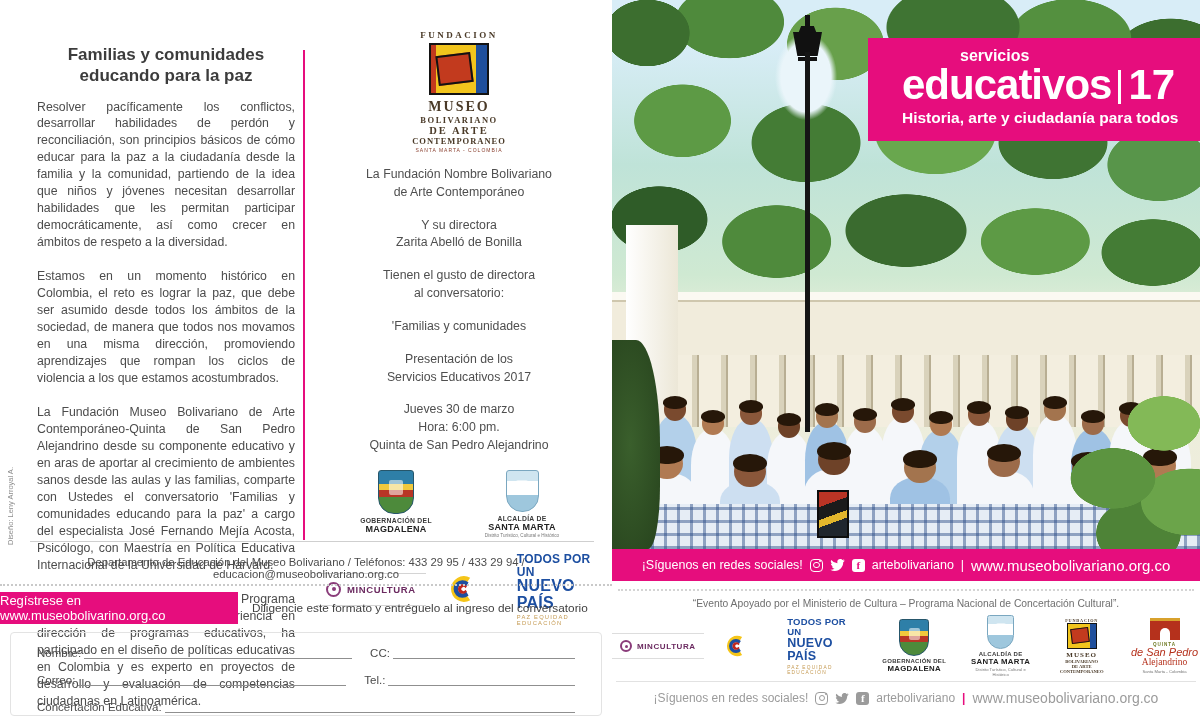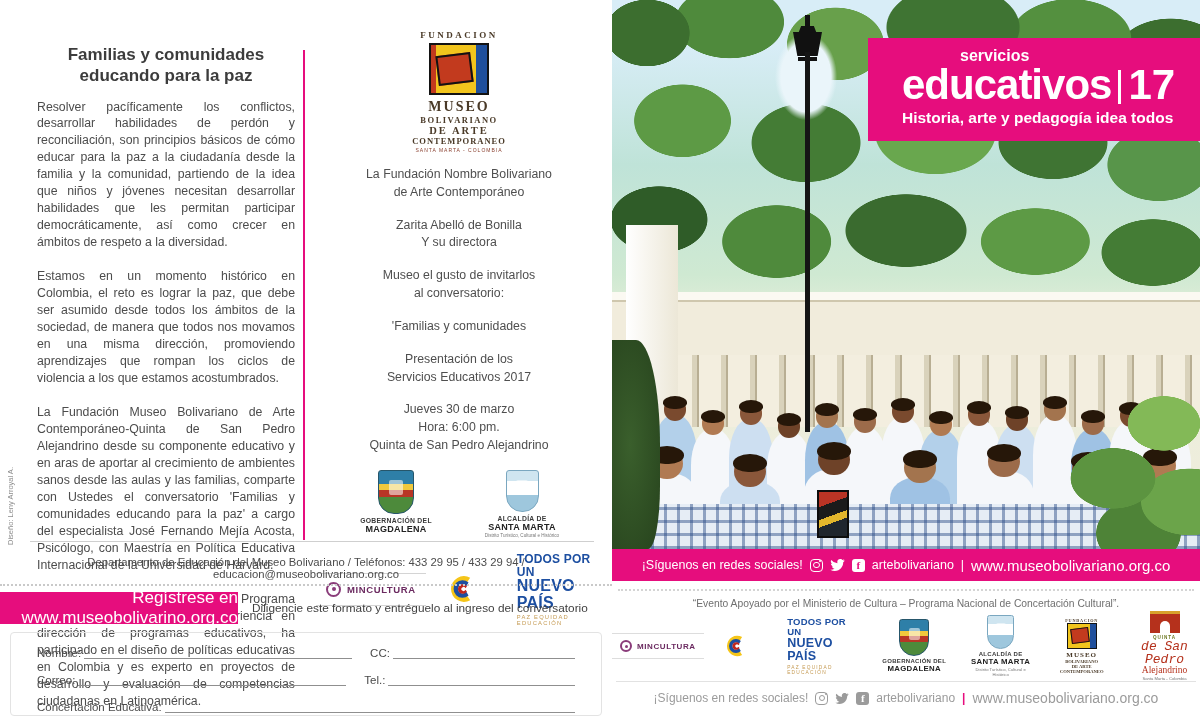--- a/index.html
+++ b/index.html
@@ -46,21 +46,21 @@
   .minc-label { font-size:9.5px; font-weight:bold; color:#6b2a60; letter-spacing:.6px; }
   .nuevopais { display:flex; align-items:center; gap:7px; text-align:left; }
   .np-text { line-height:1.05;margin-left:32px; }
   .np-l1 { font-size:12px; font-weight:bold; color:#1d4fa1; letter-spacing:.2px; }
   .np-l2 { font-size:16px; font-weight:bold; color:#1d4fa1; letter-spacing:.2px; }
   .np-tag { font-size:5.8px; color:#c59a52; letter-spacing:1.2px; margin-top:2px; }
 
   .hairline1 { position:absolute; left:30px; right:18px; top:541px; border-top:1px solid #cfcfcf; }
   .contact-line { position:absolute; left:0; right:0; top:556px; text-align:center; font-size:11.3px; color:#4c4c4c; }
   .dotted1 { position:absolute; left:0; right:0; top:584px; border-top:2px dotted #c9c9c9; }
-  .register-bar { position:absolute; left:0; top:592px; width:238px; height:32px; background:#e60d7d; color:#fff; font-size:17px; display:flex; align-items:center; justify-content:center;text-align:right; }
+  .register-bar { position:absolute; left:0; top:592px; width:238px; height:32px; background:#e60d7d; color:#fff; font-size:13px; display:flex; align-items:center; justify-content:center; }
   .register-note { position:absolute; left:252px; top:592px; height:32px; display:flex; align-items:center; font-size:11.8px; color:#3f3f3f; }
   .form-box { position:absolute; left:10px; right:10px; top:632px; bottom:6px; border:1px solid #e3e3e3; border-radius:4px; }
   .frow { position:absolute; left:26px; right:26px; display:flex; align-items:flex-end; font-size:11.5px; color:#4a4a4a; }
   .frow1 { top:12px; } .frow2 { top:39px; } .frow3 { top:66px; }
   .flabel { white-space:nowrap; padding-right:3px; }
   .fline { border-bottom:1px solid #8f8f8f; height:14px; }
   .fline-a { width:268px; } .fline-b { flex:1; }
   .fgap { width:18px; }
 
   
@@ -150,21 +150,21 @@
   .lg-museo { text-align:center; width:64px; }
   .lg-museo .ml-art { width:30px; height:26px; border-width:1.5px; margin:0 auto 2px; }
   .lg-museo .ml-art::before { width:6px; } .lg-museo .ml-art::after { left:3px; top:4px; width:16px; height:13px; border-width:1.5px; }
   .lg-museo .mm-t { font-size:4.2px; letter-spacing:.8px; color:#4a3a28; font-family:"Liberation Serif", serif; font-weight:bold; }
   .lg-museo .mm-n { font-size:7px; letter-spacing:1px; color:#4a3a28; font-family:"Liberation Serif", serif; font-weight:bold; }
   .lg-museo .mm-s { font-size:4.6px; color:#4a3a28; font-family:"Liberation Serif", serif; font-weight:bold; }
   .lg-quinta { text-align:center; width:80px; }
   .q-icon { position:relative; width:30px; height:22px; margin:0 auto 2px; background:#b5311c; border-top:3px solid #d8a12c; }
   .q-icon::after { content:""; position:absolute; left:10px; bottom:0; width:10px; height:12px; background:#fff; border-radius:8px 8px 0 0; }
   .q-l1 { font-size:4.6px; letter-spacing:1px; color:#6f7a23; font-weight:bold; }
-  .q-l2 { font-family:Liberation Mono, monospace; font-size:13px; font-style:italic; color:#b5311c; line-height:1; }
+  .q-l2 { font-family:Liberation Sans, sans-serif; font-size:11px; font-style:italic; color:#b5311c; line-height:1; }
   .q-l3 { font-family:"Liberation Serif", serif; font-size:9.5px; color:#b5311c; line-height:1.05; }
   .q-sub { font-size:4.2px; color:#777; margin-top:1px; }
   .hairline2 { margin:5px 4px 0; border-top:1px solid #e2e2e2; }
   .footer-social { margin-top:8px; display:flex; justify-content:center; align-items:center; gap:7px; color:#9b9b9b; font-size:12px; }
   .fs-site { font-size:14px; }
   .fs-sep { color:#e60d7d; font-weight:bold; }
 </style>
 </head>
 <body>
 
@@ -198,25 +198,25 @@
         <div class="ml-n4">CONTEMPORANEO</div>
         <div class="ml-loc">SANTA MARTA - COLOMBIA</div>
       </div>
 
       <div class="invitation">
         <div class="inv-group">
           <div>La Fundación Nombre Bolivariano</div>
           <div>de Arte Contemporáneo</div>
         </div>
         <div class="inv-group">
+          <div>Y su directora</div>
           <div>Zarita Abelló de Bonilla</div>
-          <div>Y su directora</div>
-        </div>
-        <div class="inv-group">
-          <div>Museo el gusto de invitarlos</div>
+        </div>
+        <div class="inv-group">
+          <div>Tienen el gusto de directora</div>
           <div>al conversatorio:</div>
         </div>
         <div class="inv-group">
           <div>'Familias y comunidades</div>
         </div>
         <div class="inv-group">
           <div>Presentación de los</div>
           <div>Servicios Educativos 2017</div>
         </div>
         <div class="inv-group">
@@ -347,21 +347,21 @@
       <div class="bush-left"></div>
       <div class="foliage-right"></div>
 
       <div class="banner">
         <div class="bn-small">servicios</div>
         <div class="bn-main">
           <span class="bn-word">educativos</span>
           <span class="bn-bar"></span>
           <span class="bn-year">17</span>
         </div>
-        <div class="bn-sub">Historia, arte y pedagogía idea todos</div>
+        <div class="bn-sub">Historia, arte y ciudadanía para todos</div>
       </div>
     </div>
 
     <div class="socialbar-pink">
       <span>¡Síguenos en redes sociales!</span>
       <span class="icon-ig"></span>
       <span class="icon-tw">
         <svg viewBox="0 0 24 20" width="15" height="12">
             <path fill="currentColor" d="M24 2.4c-.9.4-1.8.6-2.8.8A4.9 4.9 0 0 0 23.3.4c-1 .6-2 1-3.1 1.2A4.9 4.9 0 0 0 11.8 6c0 .4 0 .8.1 1.1A13.9 13.9 0 0 1 1.7 1.5a4.9 4.9 0 0 0 1.5 6.5C2.4 8 1.6 7.8.9 7.4v.1c0 2.4 1.7 4.3 3.9 4.8-.7.2-1.5.2-2.2.1.6 2 2.4 3.4 4.6 3.4A9.9 9.9 0 0 1 0 17.8 13.9 13.9 0 0 0 7.5 20c9 0 14-7.5 14-14v-.6c1-.7 1.8-1.6 2.5-2.6z"></path>
           </svg>

